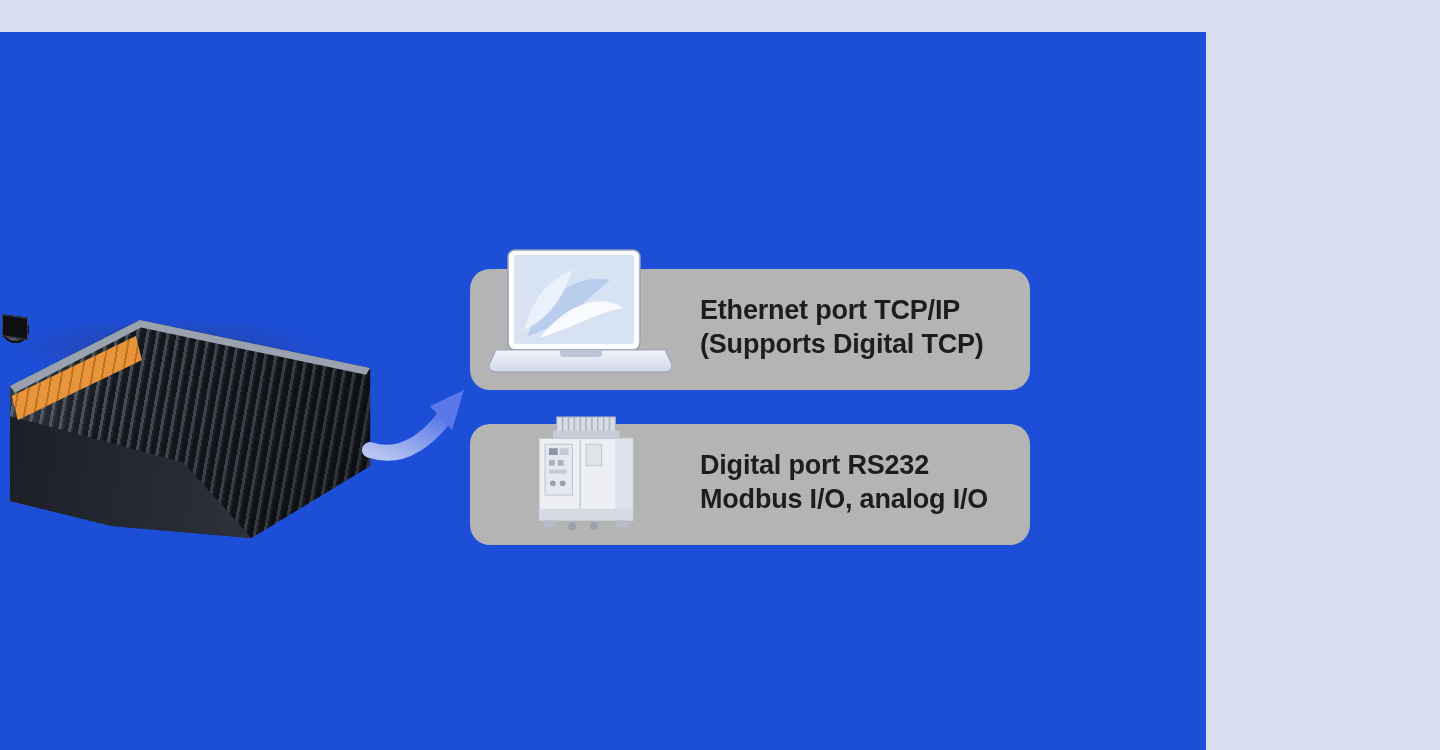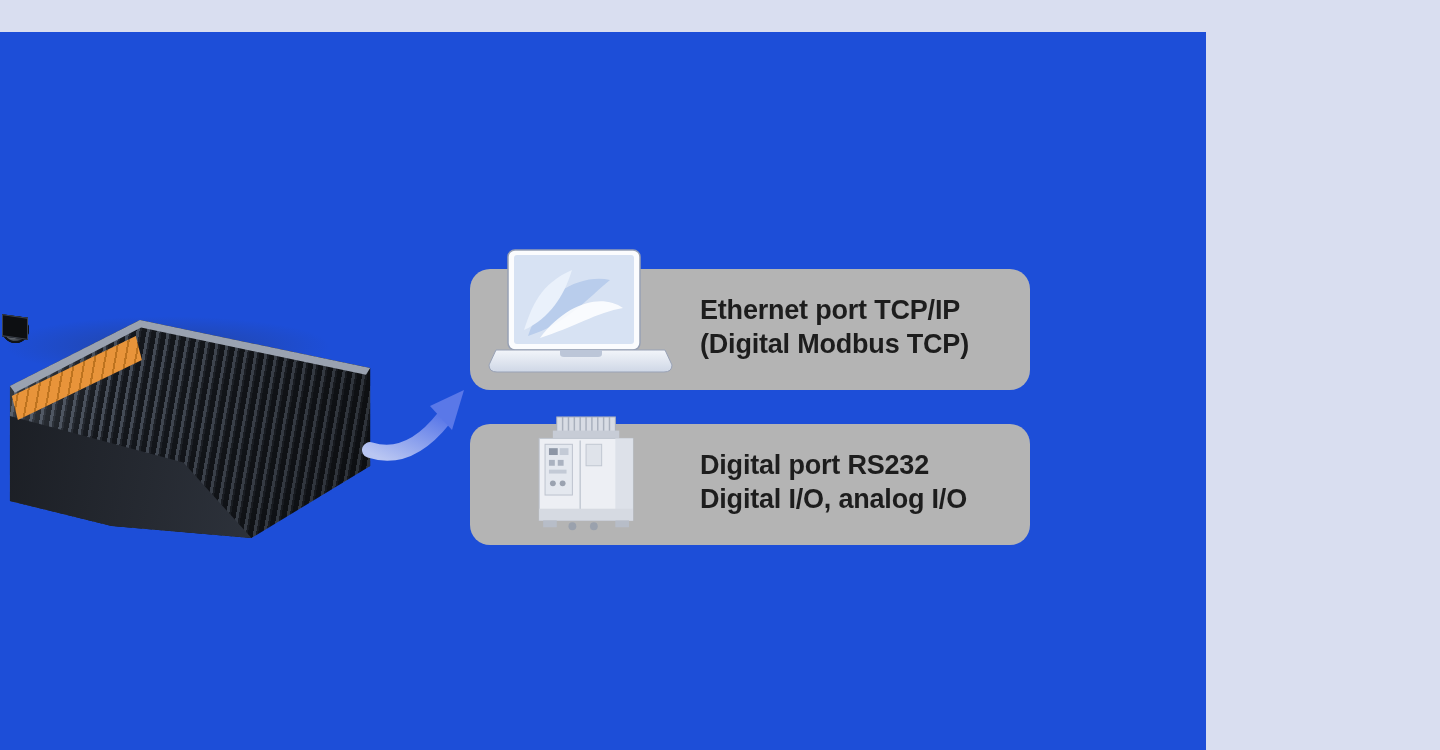--- a/index.html
+++ b/index.html
@@ -115,28 +115,28 @@
   }
 </style>
 </head>
 <body>
 
 <div class="stage">
 
   <div class="card" id="card-ethernet">
     <div class="card-text">
       <div>Ethernet port TCP/IP</div>
-      <div>(Digital Modbus TCP)</div>
+      <div>(Supports Digital TCP)</div>
     </div>
   </div>
 
   <div class="card" id="card-serial">
     <div class="card-text">
       <div>Digital port RS232</div>
-      <div>Digital I/O, analog I/O</div>
+      <div>Modbus I/O, analog I/O</div>
     </div>
   </div>
 
   <div class="device">
     <div class="dev-shadow"></div>
     <div class="dev-body"></div>
     <div class="dev-rim"></div>
     <div class="dev-band"></div>
     <div class="dev-terminal"></div>
     <div class="conn c1"></div>

